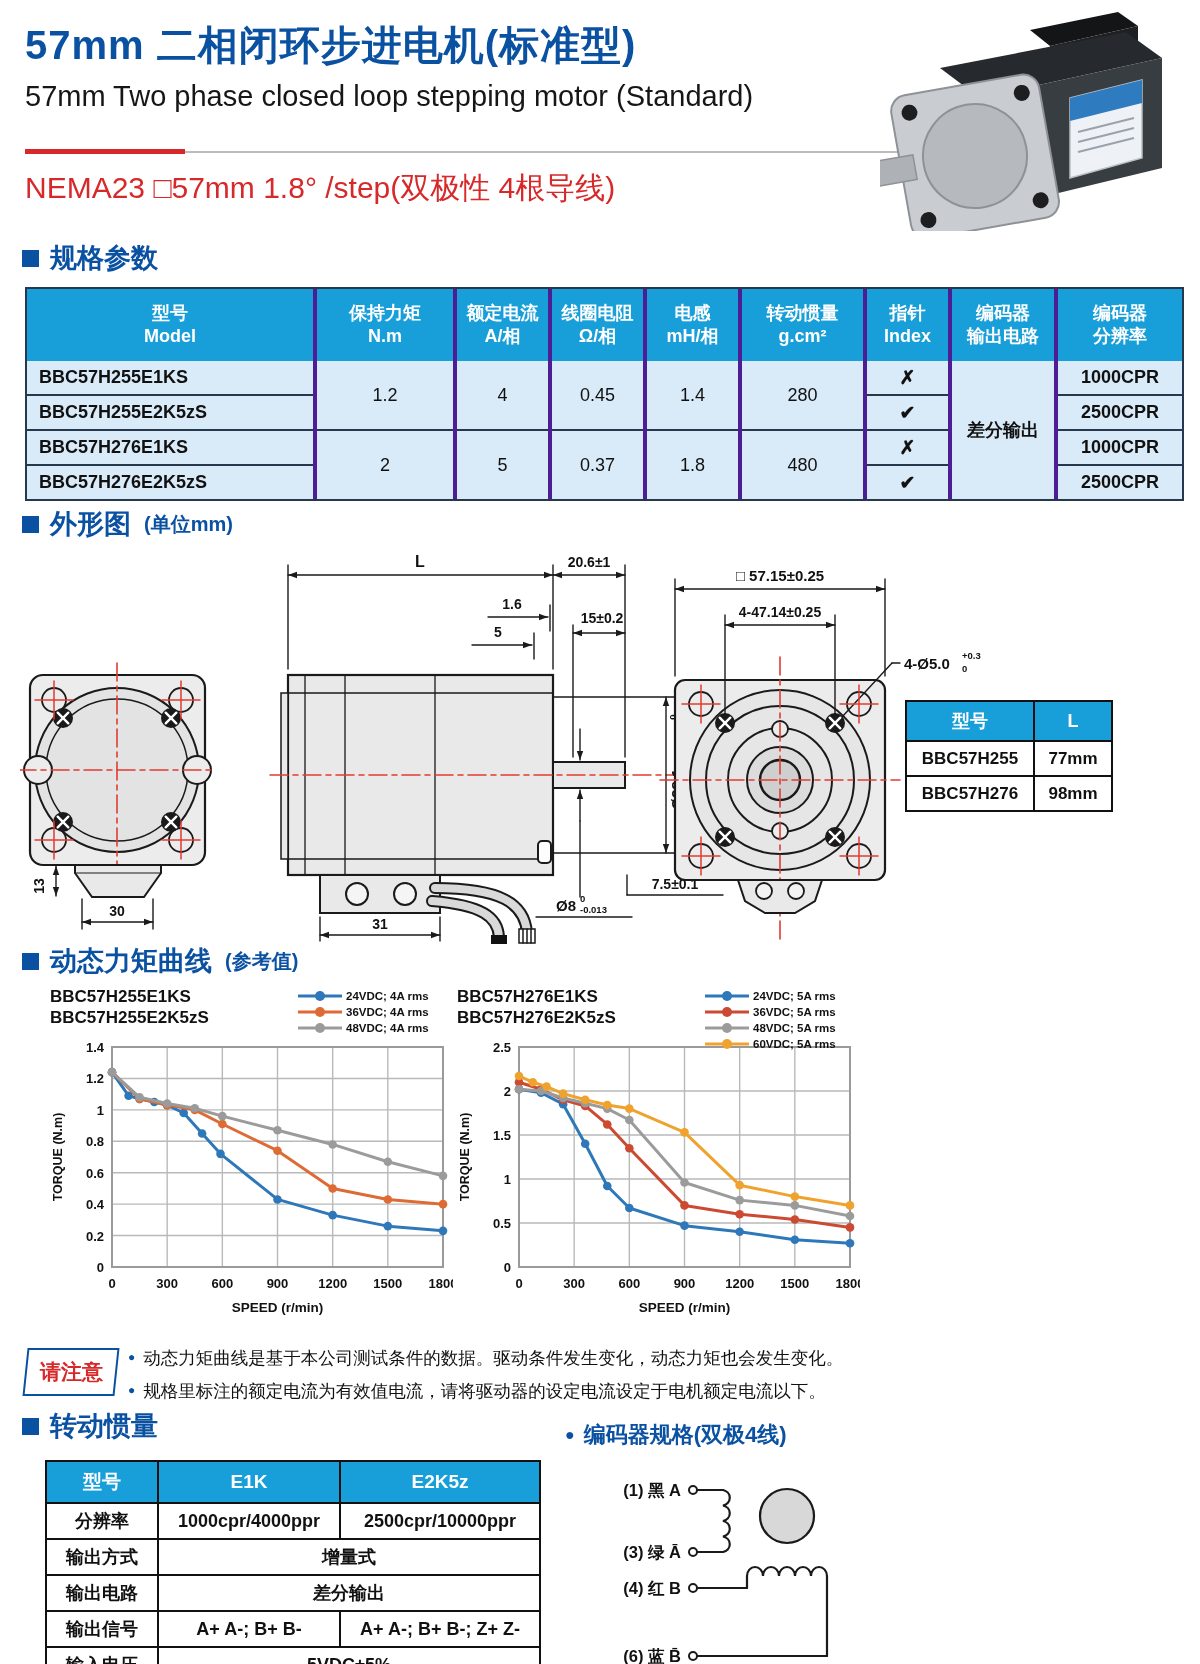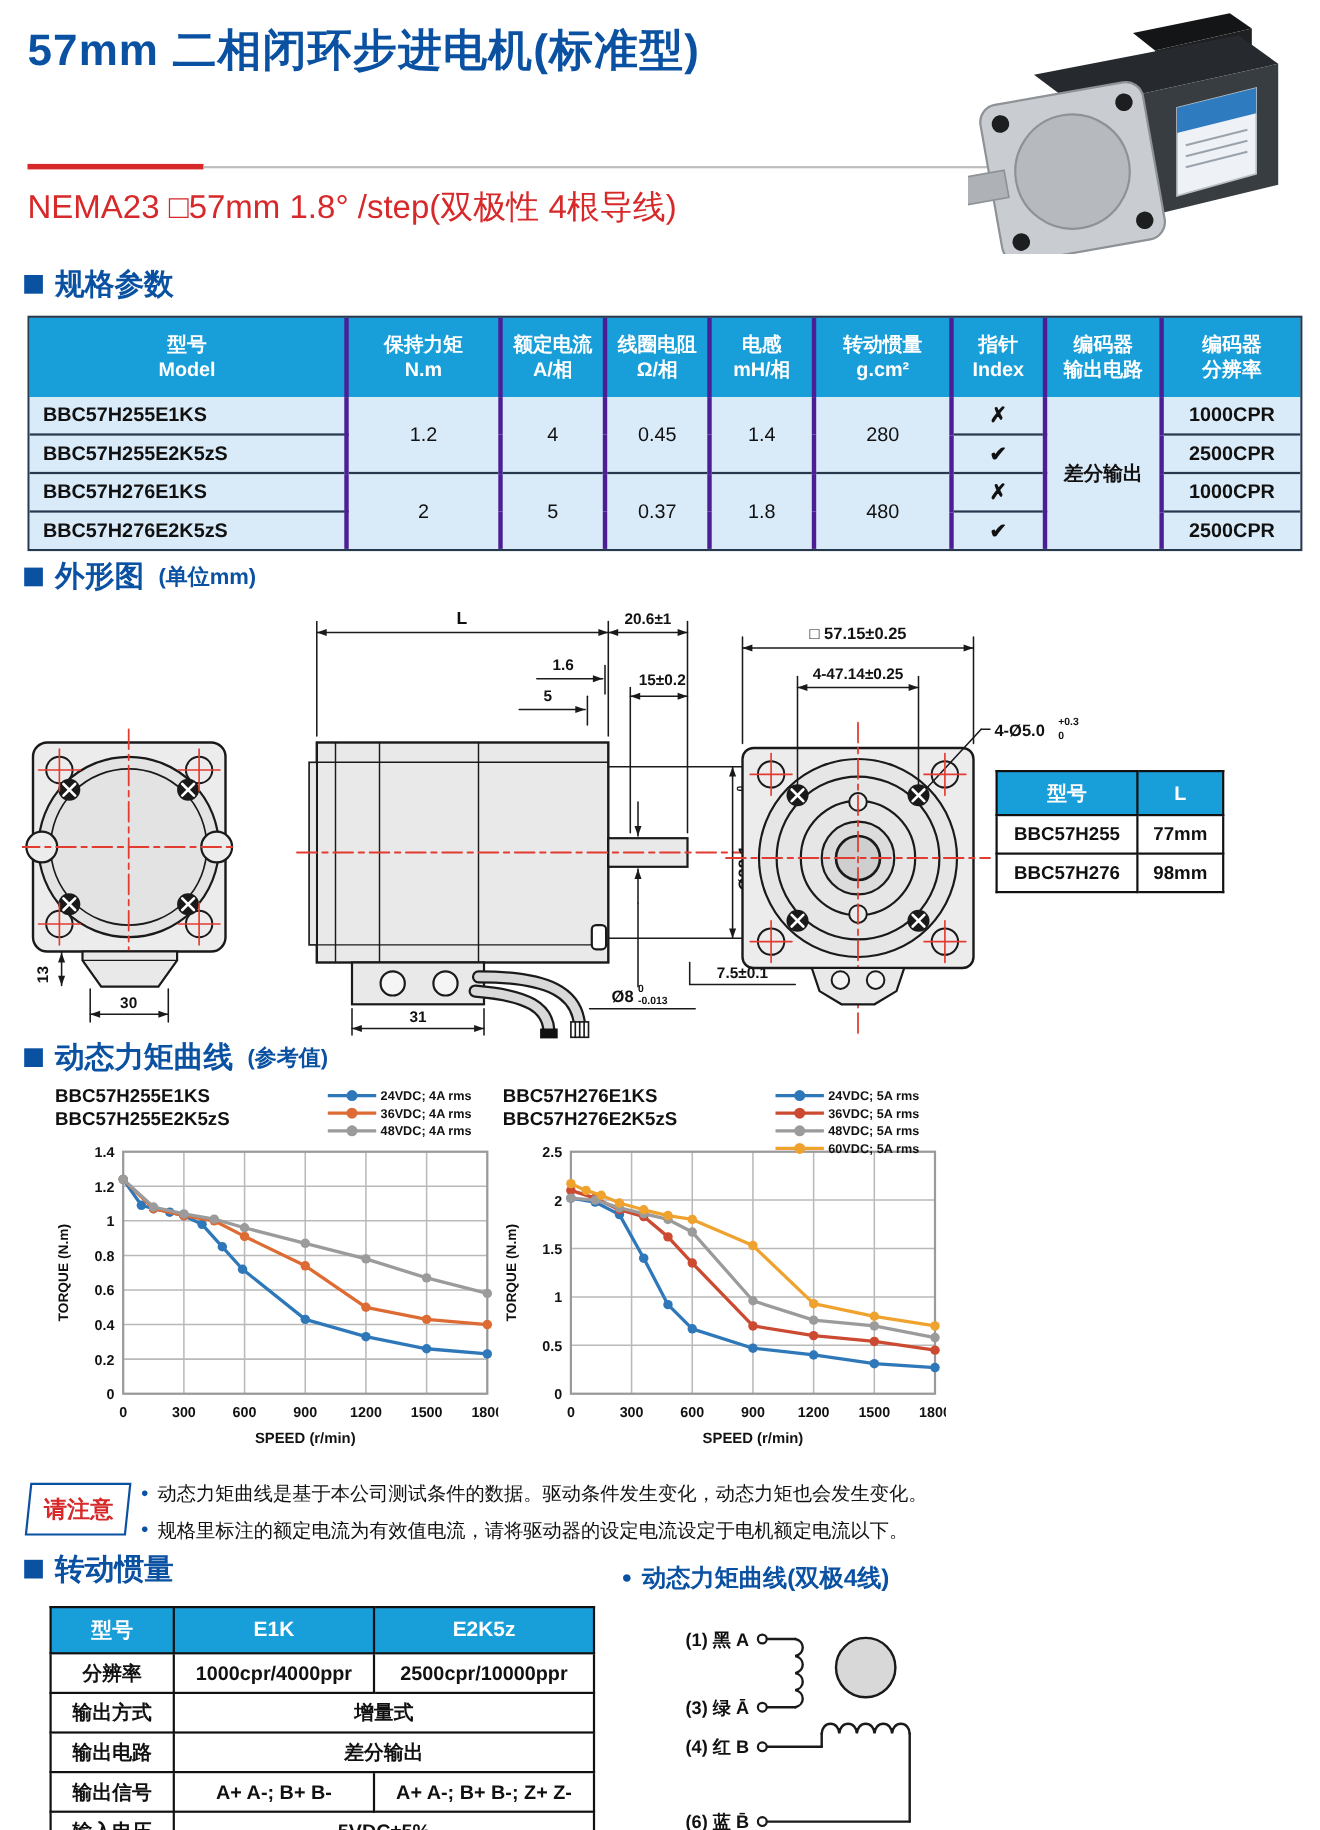--- a/index.html
+++ b/index.html
@@ -52,20 +52,21 @@
   .wire-h .t{font-size:22px;}
   
   svg text{font-family:"Liberation Sans",sans-serif;font-weight:bold;fill:#111;}
 </style>
 </head>
 <body>
 
 <div id="page">
 
   <div class="abs title-cn">57mm 二相闭环步进电机(标准型)</div>
+  <div class="abs title-en">57mm Two phase closed loop stepping motor (Standard)</div>
   <div class="abs rule-red"></div>
   <div class="abs rule-gray"></div>
   <div class="abs subtitle">NEMA23 □57mm   1.8° /step(双极性 4根导线)</div>
 
   <svg class="abs" style="left:880px;top:6px" width="300" height="225" viewBox="0 0 300 225">
     <polygon points="150,24 238,6 258,20 170,40" fill="#141517"></polygon>
     <polygon points="170,40 258,20 258,52 170,70" fill="#1e2022"></polygon>
     <polygon points="60,62 246,26 282,52 100,92" fill="#26292d"></polygon>
     <polygon points="100,92 282,52 282,162 100,206" fill="#383d42"></polygon>
     <polygon points="190,92 262,74 262,152 190,172" fill="#eef2f6" stroke="#b9bfc6" stroke-width="1.5"></polygon>
@@ -629,21 +630,21 @@
       <tr>
         <td class="lbl">输入电压</td>
         <td colspan="2">5VDC±5%</td>
       </tr>
     </tbody>
       </table>
   </div>
 
   <div class="wire-h abs" style="position: absolute; left: 565px; top: 1420px;">
     <span class="dot">●</span>
-    <span class="t">动态力矩曲线(双极4线)</span>
+    <span class="t">编码器规格(双极4线)</span>
   </div>
 
   <svg class="abs" style="left:575px;top:1452px" width="430" height="212" viewBox="0 0 430 212">
     <g stroke="#1a1a1a" stroke-width="2.2" fill="none" stroke-linecap="round">
       <line x1="122" y1="38" x2="148" y2="38"></line>
       <path d="M148,38 A9,8 0 0 1 148,53.5 A9,8 0 0 1 148,69 A9,8 0 0 1 148,84.5 A9,8 0 0 1 148,100"></path>
       <line x1="148" y1="100" x2="122" y2="100"></line>
       <line x1="122" y1="136" x2="172" y2="136"></line>
       <line x1="172" y1="136" x2="172" y2="124"></line>
       <path d="M172,124 A8,9 0 0 1 188,124 A8,9 0 0 1 204,124 A8,9 0 0 1 220,124 A8,9 0 0 1 236,124 A8,9 0 0 1 252,124"></path>

